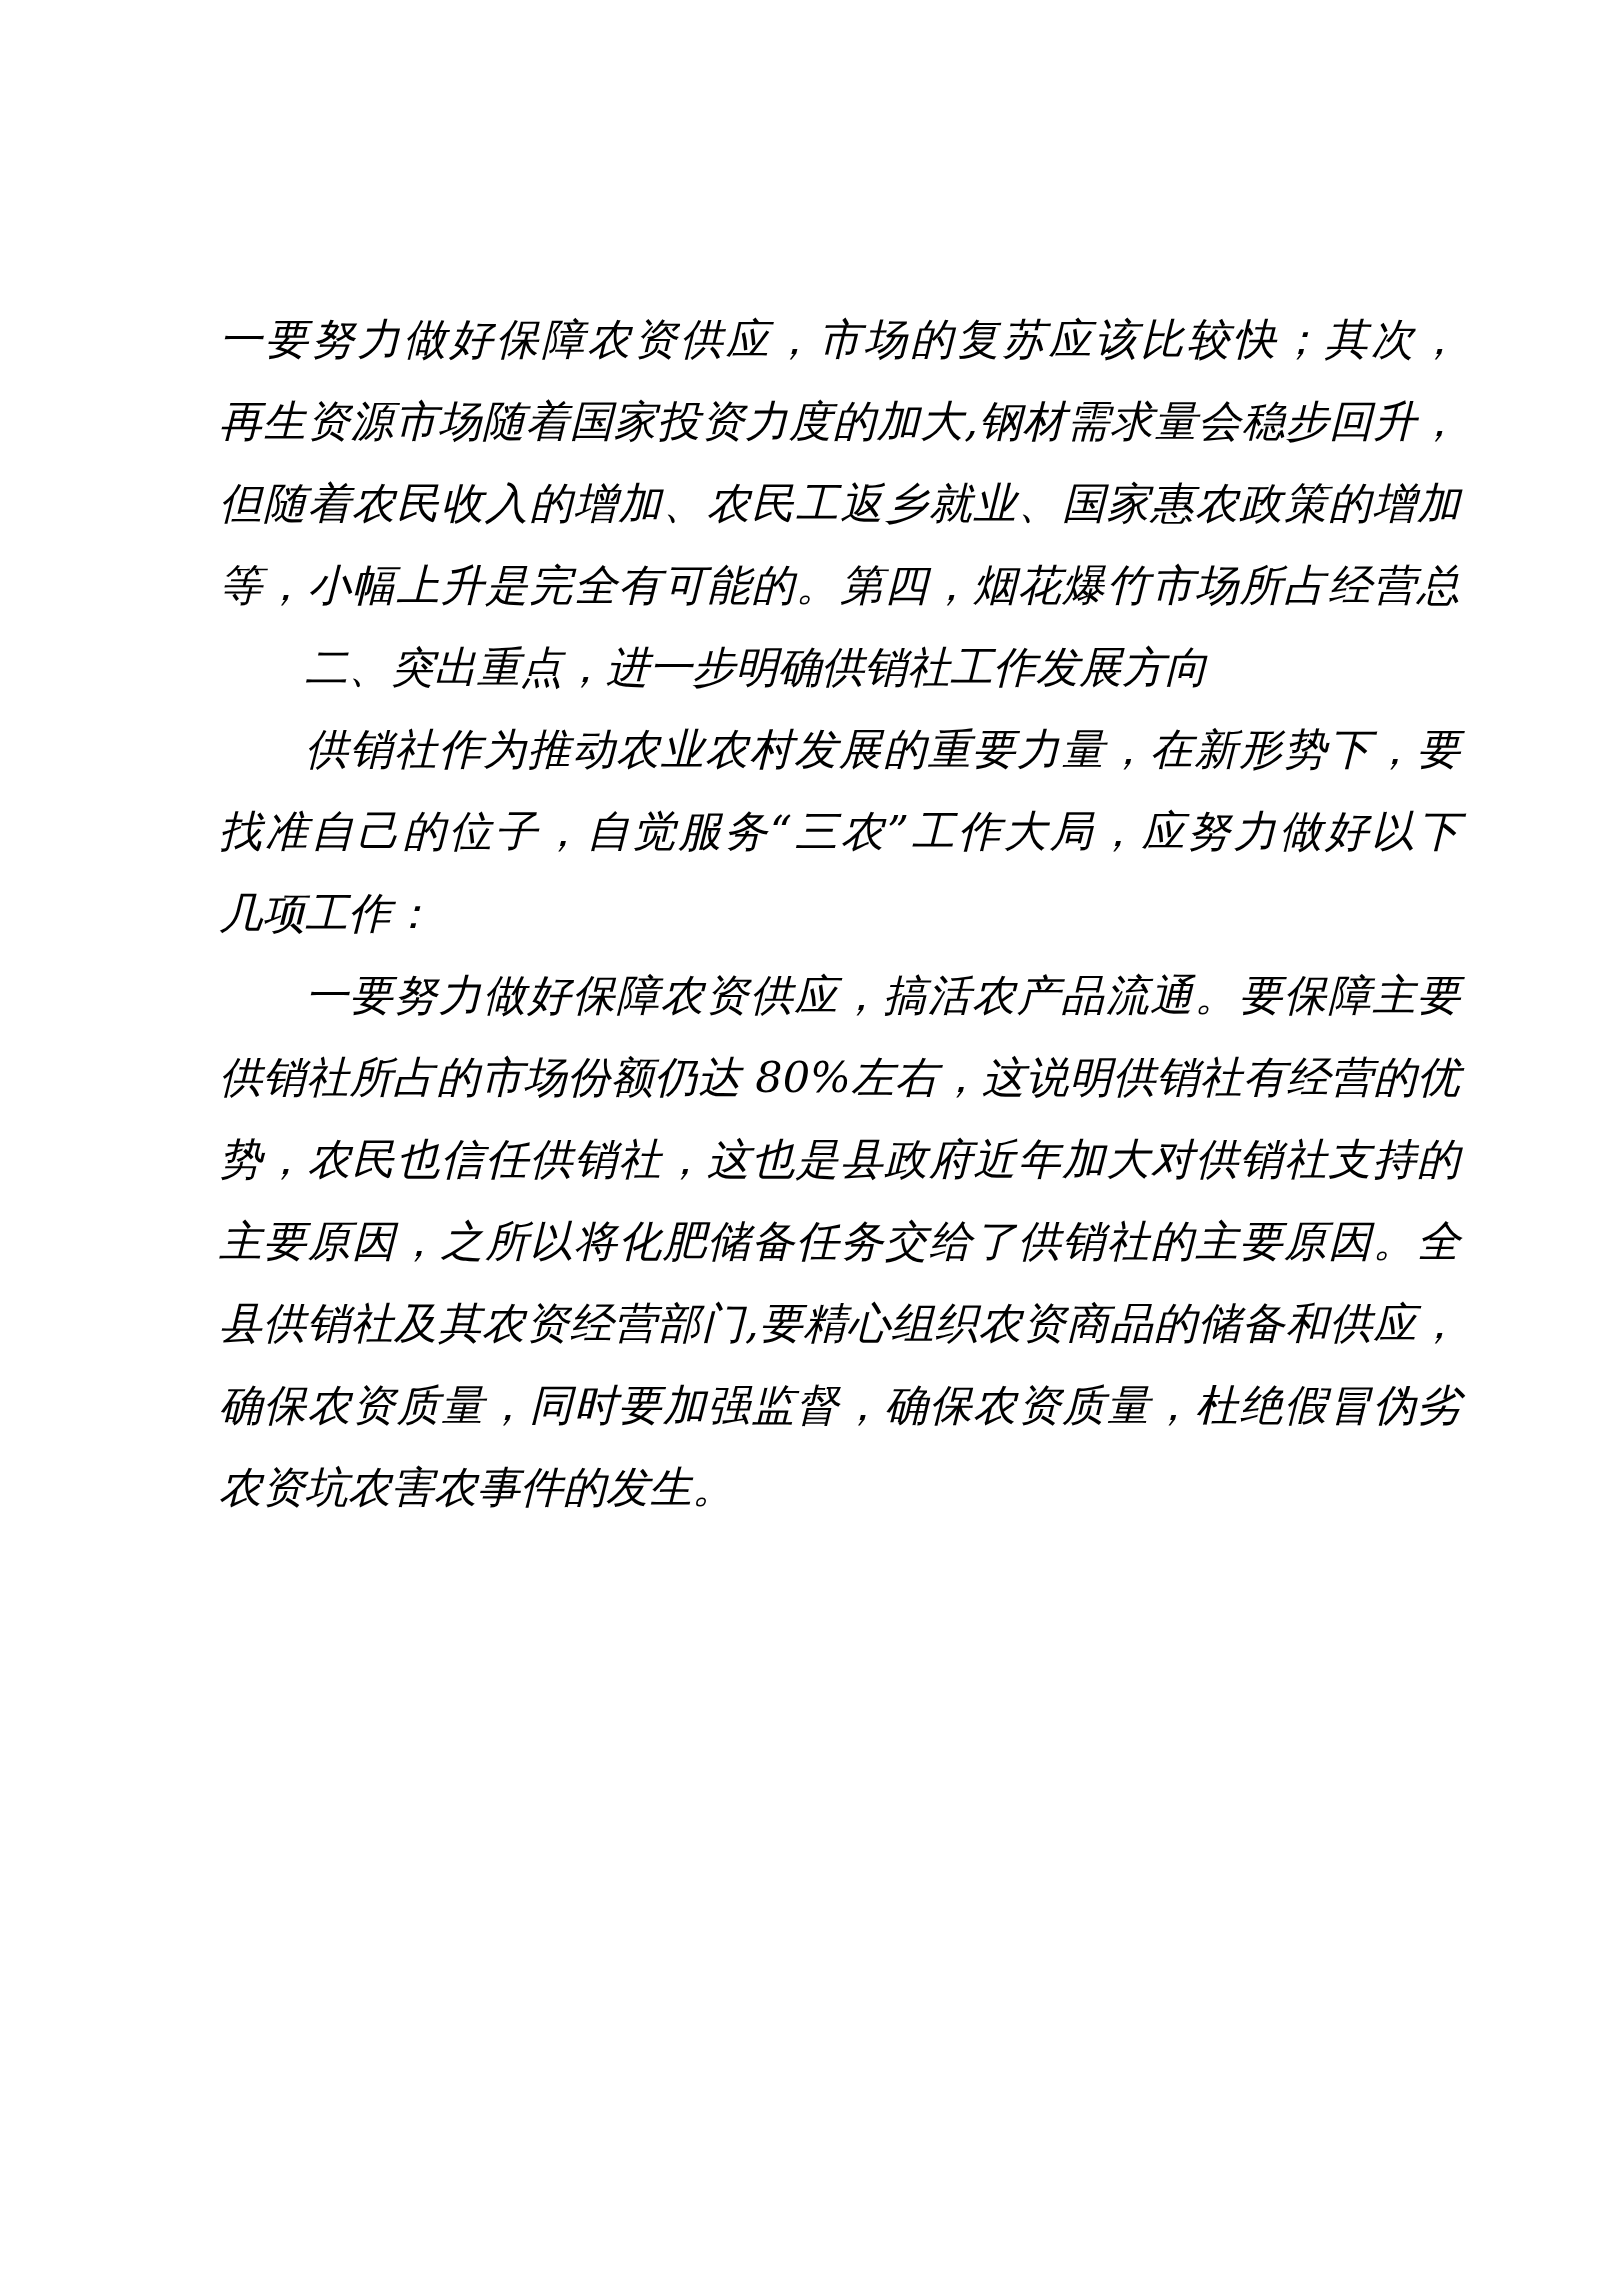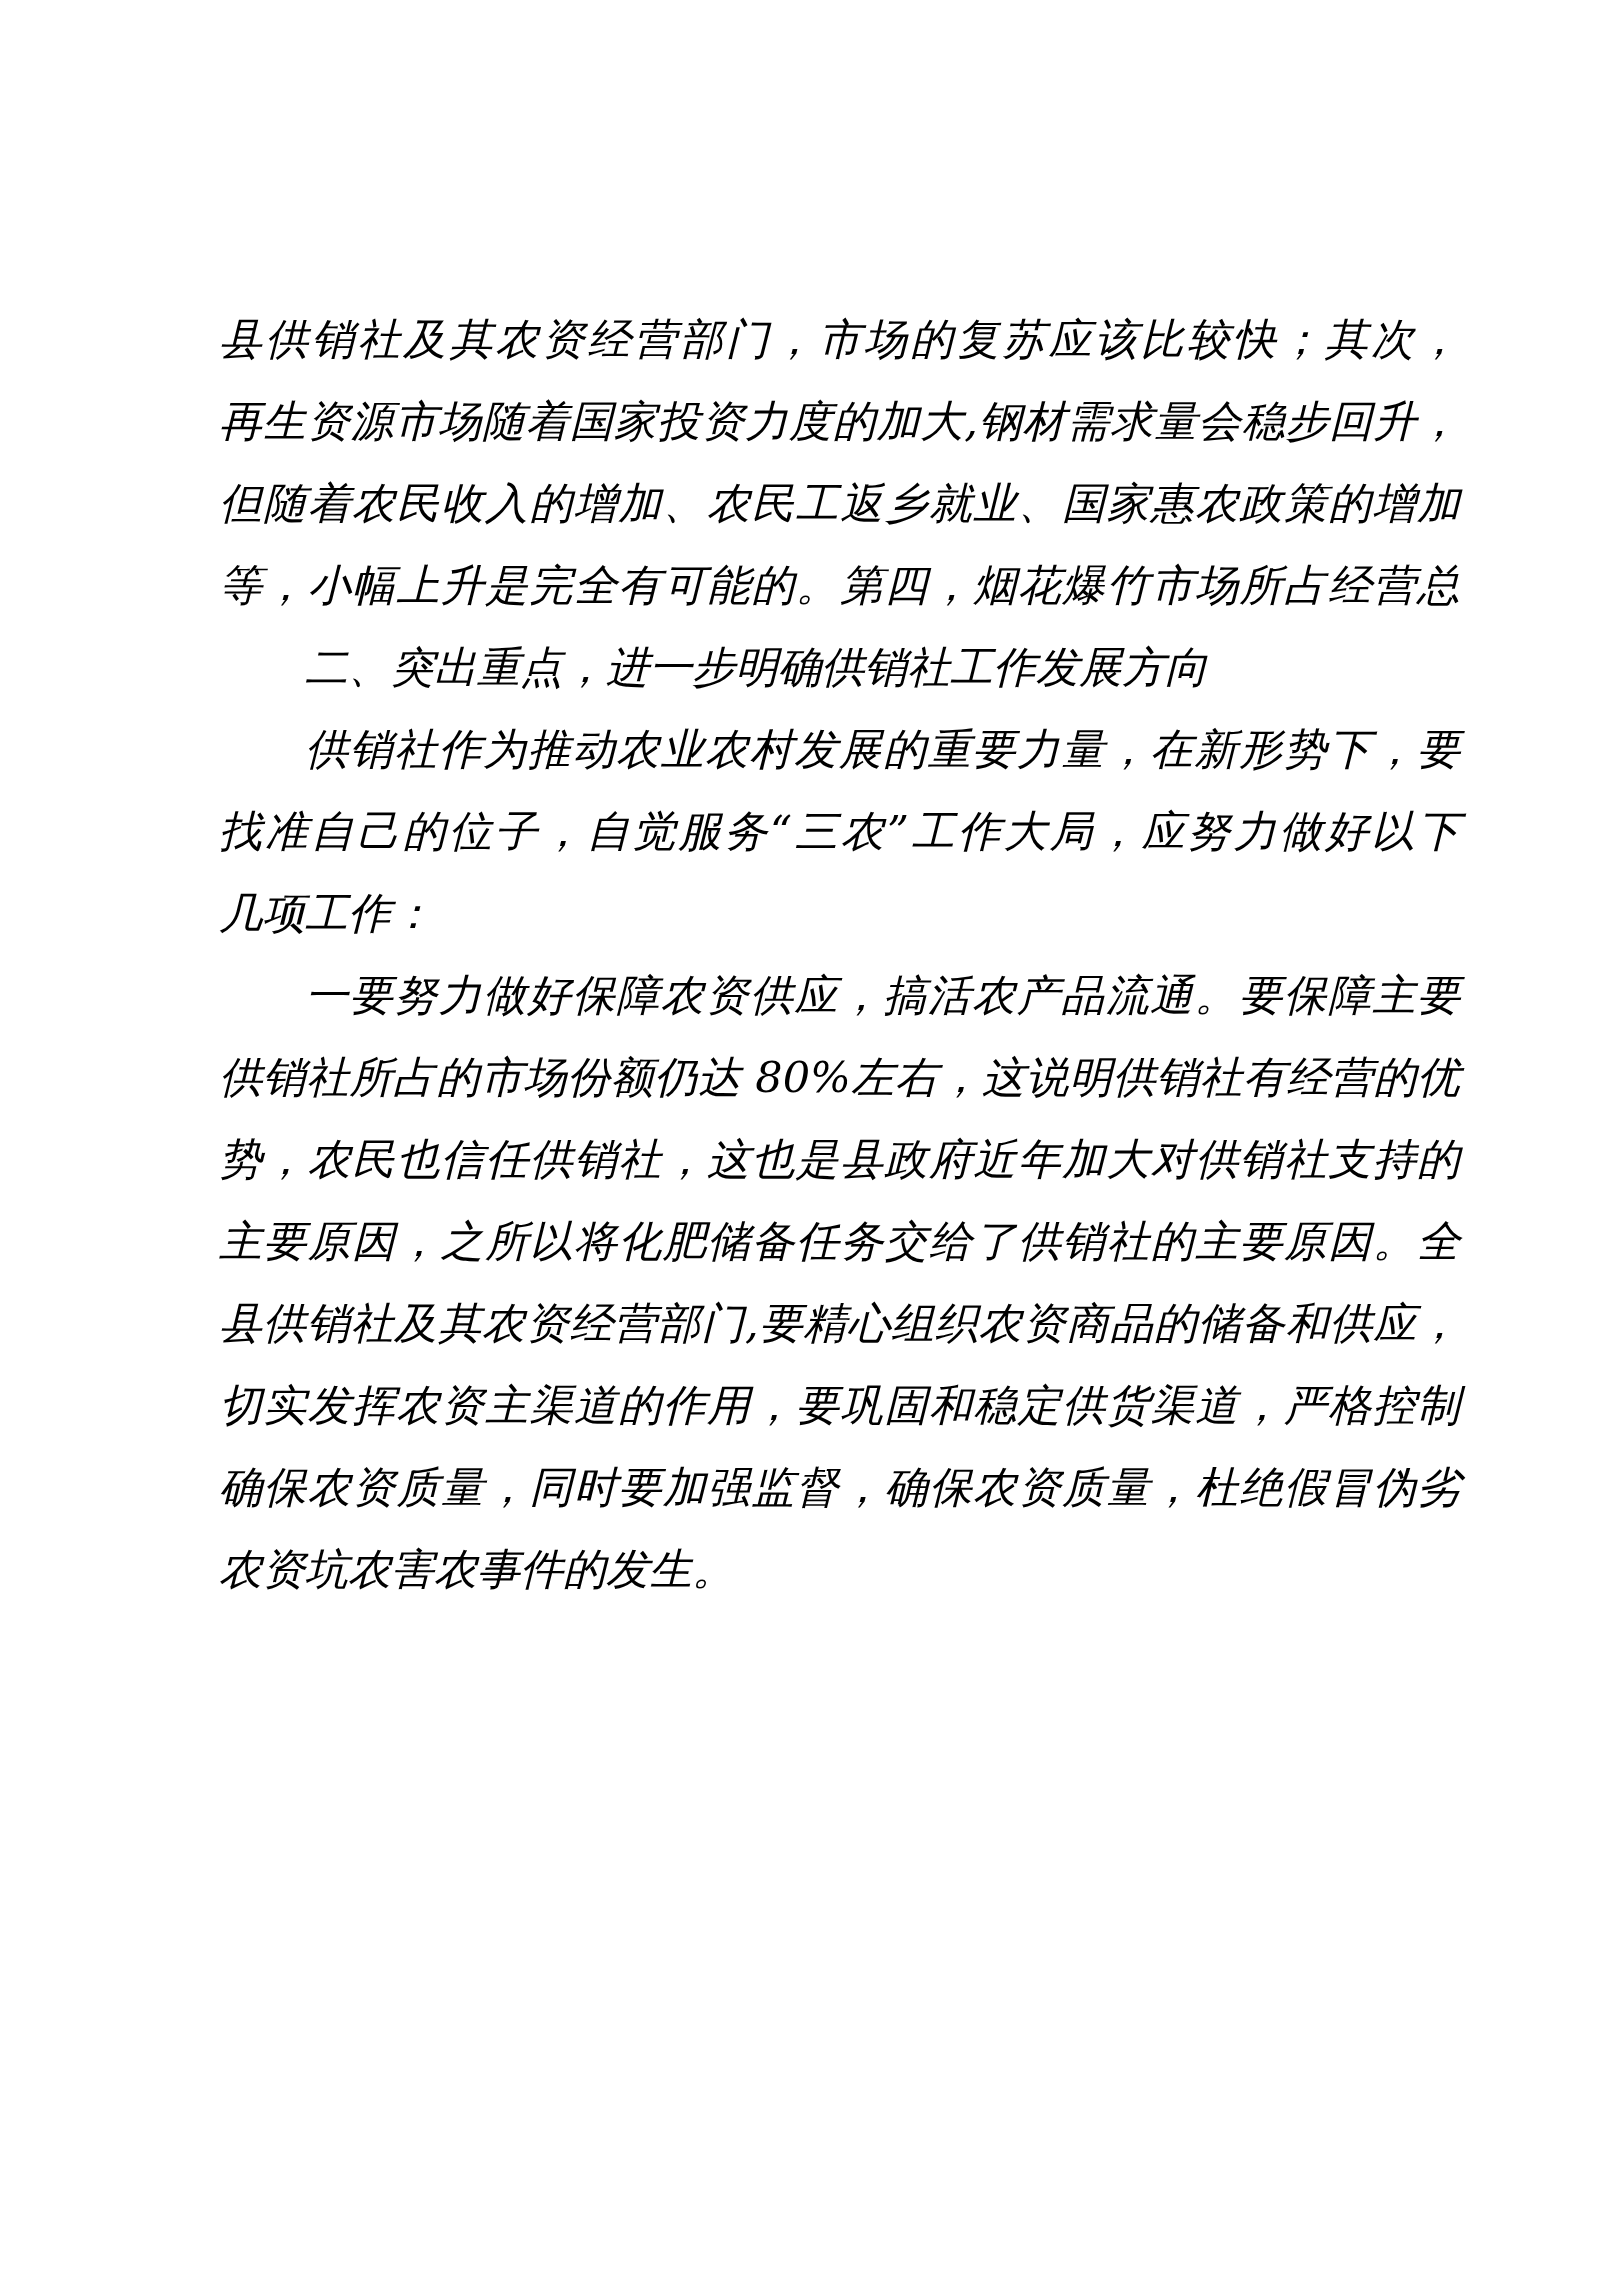--- a/index.html
+++ b/index.html
@@ -53,31 +53,30 @@
     letter-spacing: 3.4px;
     font-style: italic;
     color: #000000;
   }
 </style>
 </head>
 <body>
 
 <div class="page">
   <div class="text-block">
-      <div class="line justify">县供销社及其农资经营部门，市场的复苏应该比较快；其次，</div>
+      <div class="line justify">一要努力做好保障农资供应，市场的复苏应该比较快；其次，</div>
       <div class="line justify">再生资源市场随着国家投资力度的加大,钢材需求量会稳步回升，</div>
       <div class="line justify">但随着农民收入的增加、农民工返乡就业、国家惠农政策的增加</div>
       <div class="line justify">等，小幅上升是完全有可能的。第四，烟花爆竹市场所占经营总</div>
       <div class="line indent">二、突出重点，进一步明确供销社工作发展方向</div>
       <div class="line indent justify">供销社作为推动农业农村发展的重要力量，在新形势下，要</div>
       <div class="line justify">找准自己的位子，自觉服务“三农”工作大局，应努力做好以下</div>
       <div class="line">几项工作：</div>
       <div class="line indent justify">一要努力做好保障农资供应，搞活农产品流通。要保障主要</div>
       <div class="line justify">供销社所占的市场份额仍达 80%左右，这说明供销社有经营的优</div>
       <div class="line justify">势，农民也信任供销社，这也是县政府近年加大对供销社支持的</div>
       <div class="line justify">主要原因，之所以将化肥储备任务交给了供销社的主要原因。全</div>
       <div class="line justify">县供销社及其农资经营部门,要精心组织农资商品的储备和供应，</div>
-      <div class="line justify">切实发挥农资主渠道的作用，要巩固和稳定供货渠道，严格控制</div>
       <div class="line justify">确保农资质量，同时要加强监督，确保农资质量，杜绝假冒伪劣</div>
       <div class="line">农资坑农害农事件的发生。</div>
     </div>
 </div>
 
 
 </body></html>

